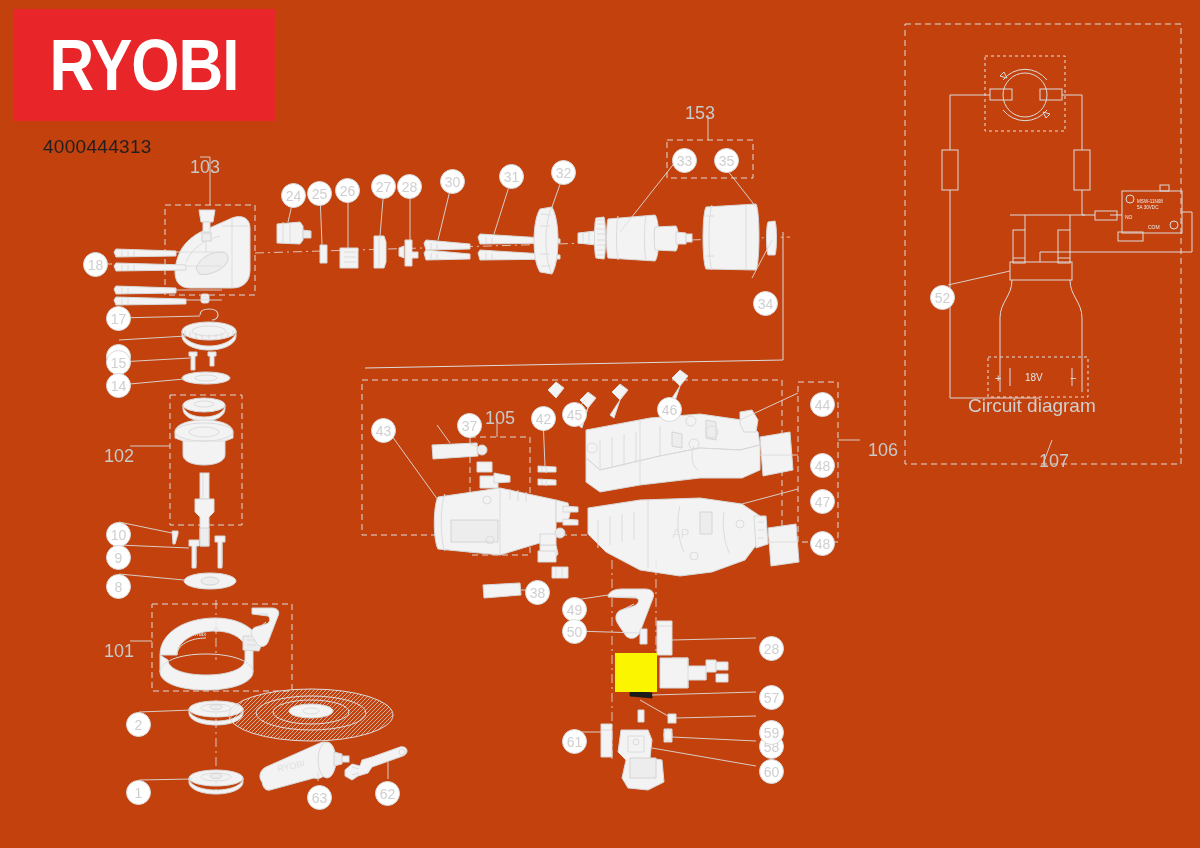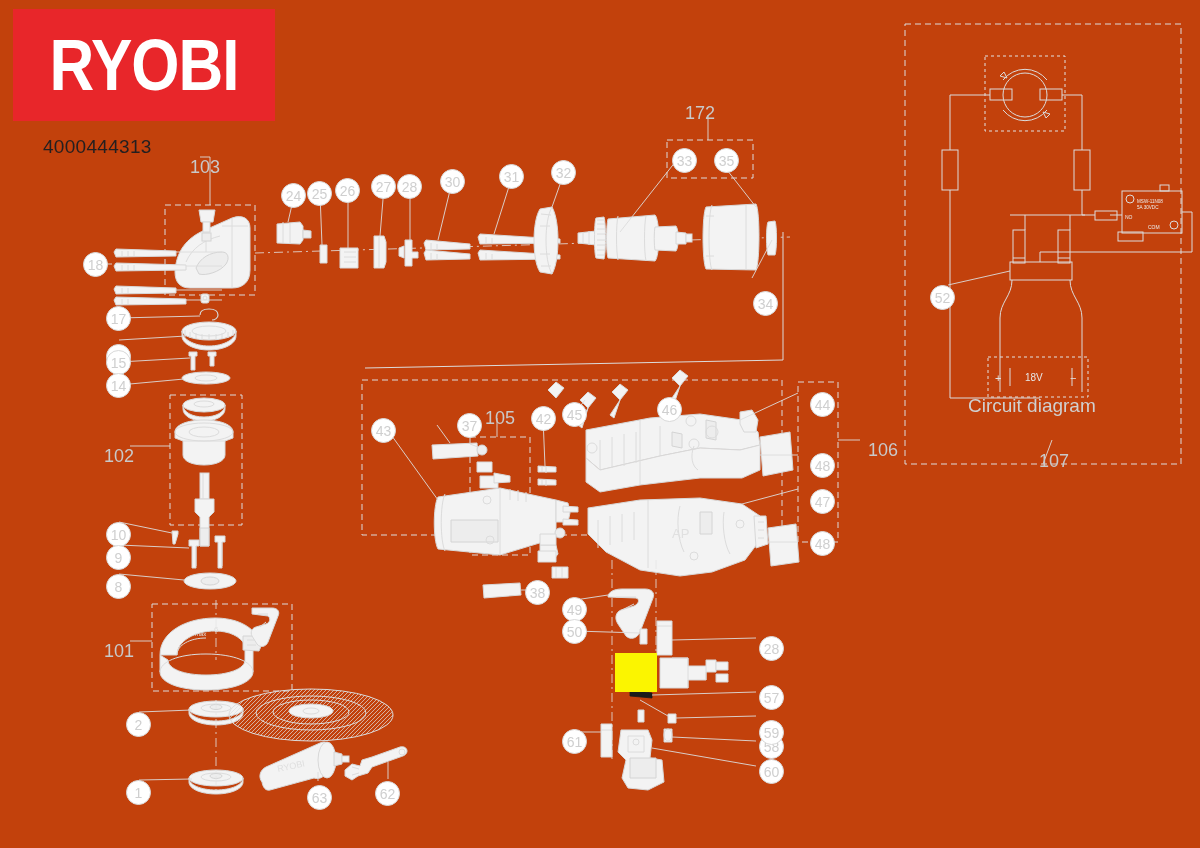--- a/index.html
+++ b/index.html
@@ -478,21 +478,21 @@
       <div class="plain" style="left: 104px; top: 446px;">102</div>
       <div class="plain" style="left: 104px; top: 641px;">101</div>
       <div class="cal" style="left: 281px; top: 183px;">24</div>
       <div class="cal" style="left: 307px; top: 181px; text-align: right;">25</div>
       <div class="cal" style="left: 335px; top: 178px;">26</div>
       <div class="cal" style="left: 371px; top: 174px;">27</div>
       <div class="cal" style="left: 397px; top: 174px;">28</div>
       <div class="cal" style="left: 440px; top: 169px;">30</div>
       <div class="cal" style="left: 499px; top: 164px;">31</div>
       <div class="cal" style="left: 551px; top: 160px;">32</div>
-      <div class="plain" style="left: 685px; top: 103px;">172</div>
+      <div class="plain" style="left: 685px; top: 103px;">153</div>
       <div class="cal" style="left: 672px; top: 148px;">33</div>
       <div class="cal" style="left: 714px; top: 148px;">35</div>
       <div class="cal" style="left: 753px; top: 291px;">34</div>
       <div class="cal" style="left: 371px; top: 418px;">43</div>
       <div class="cal" style="left: 425px; top: 413px; margin-left: 32px;">37</div>
       <div class="plain" style="left: 485px; top: 408px;">105</div>
       <div class="cal" style="left: 531px; top: 406px;">42</div>
       <div class="cal" style="left: 562px; top: 402px;">45</div>
       <div class="cal" style="left: 657px; top: 397px;">46</div>
       <div class="cal" style="left: 810px; top: 392px; text-align: center;">44</div>

